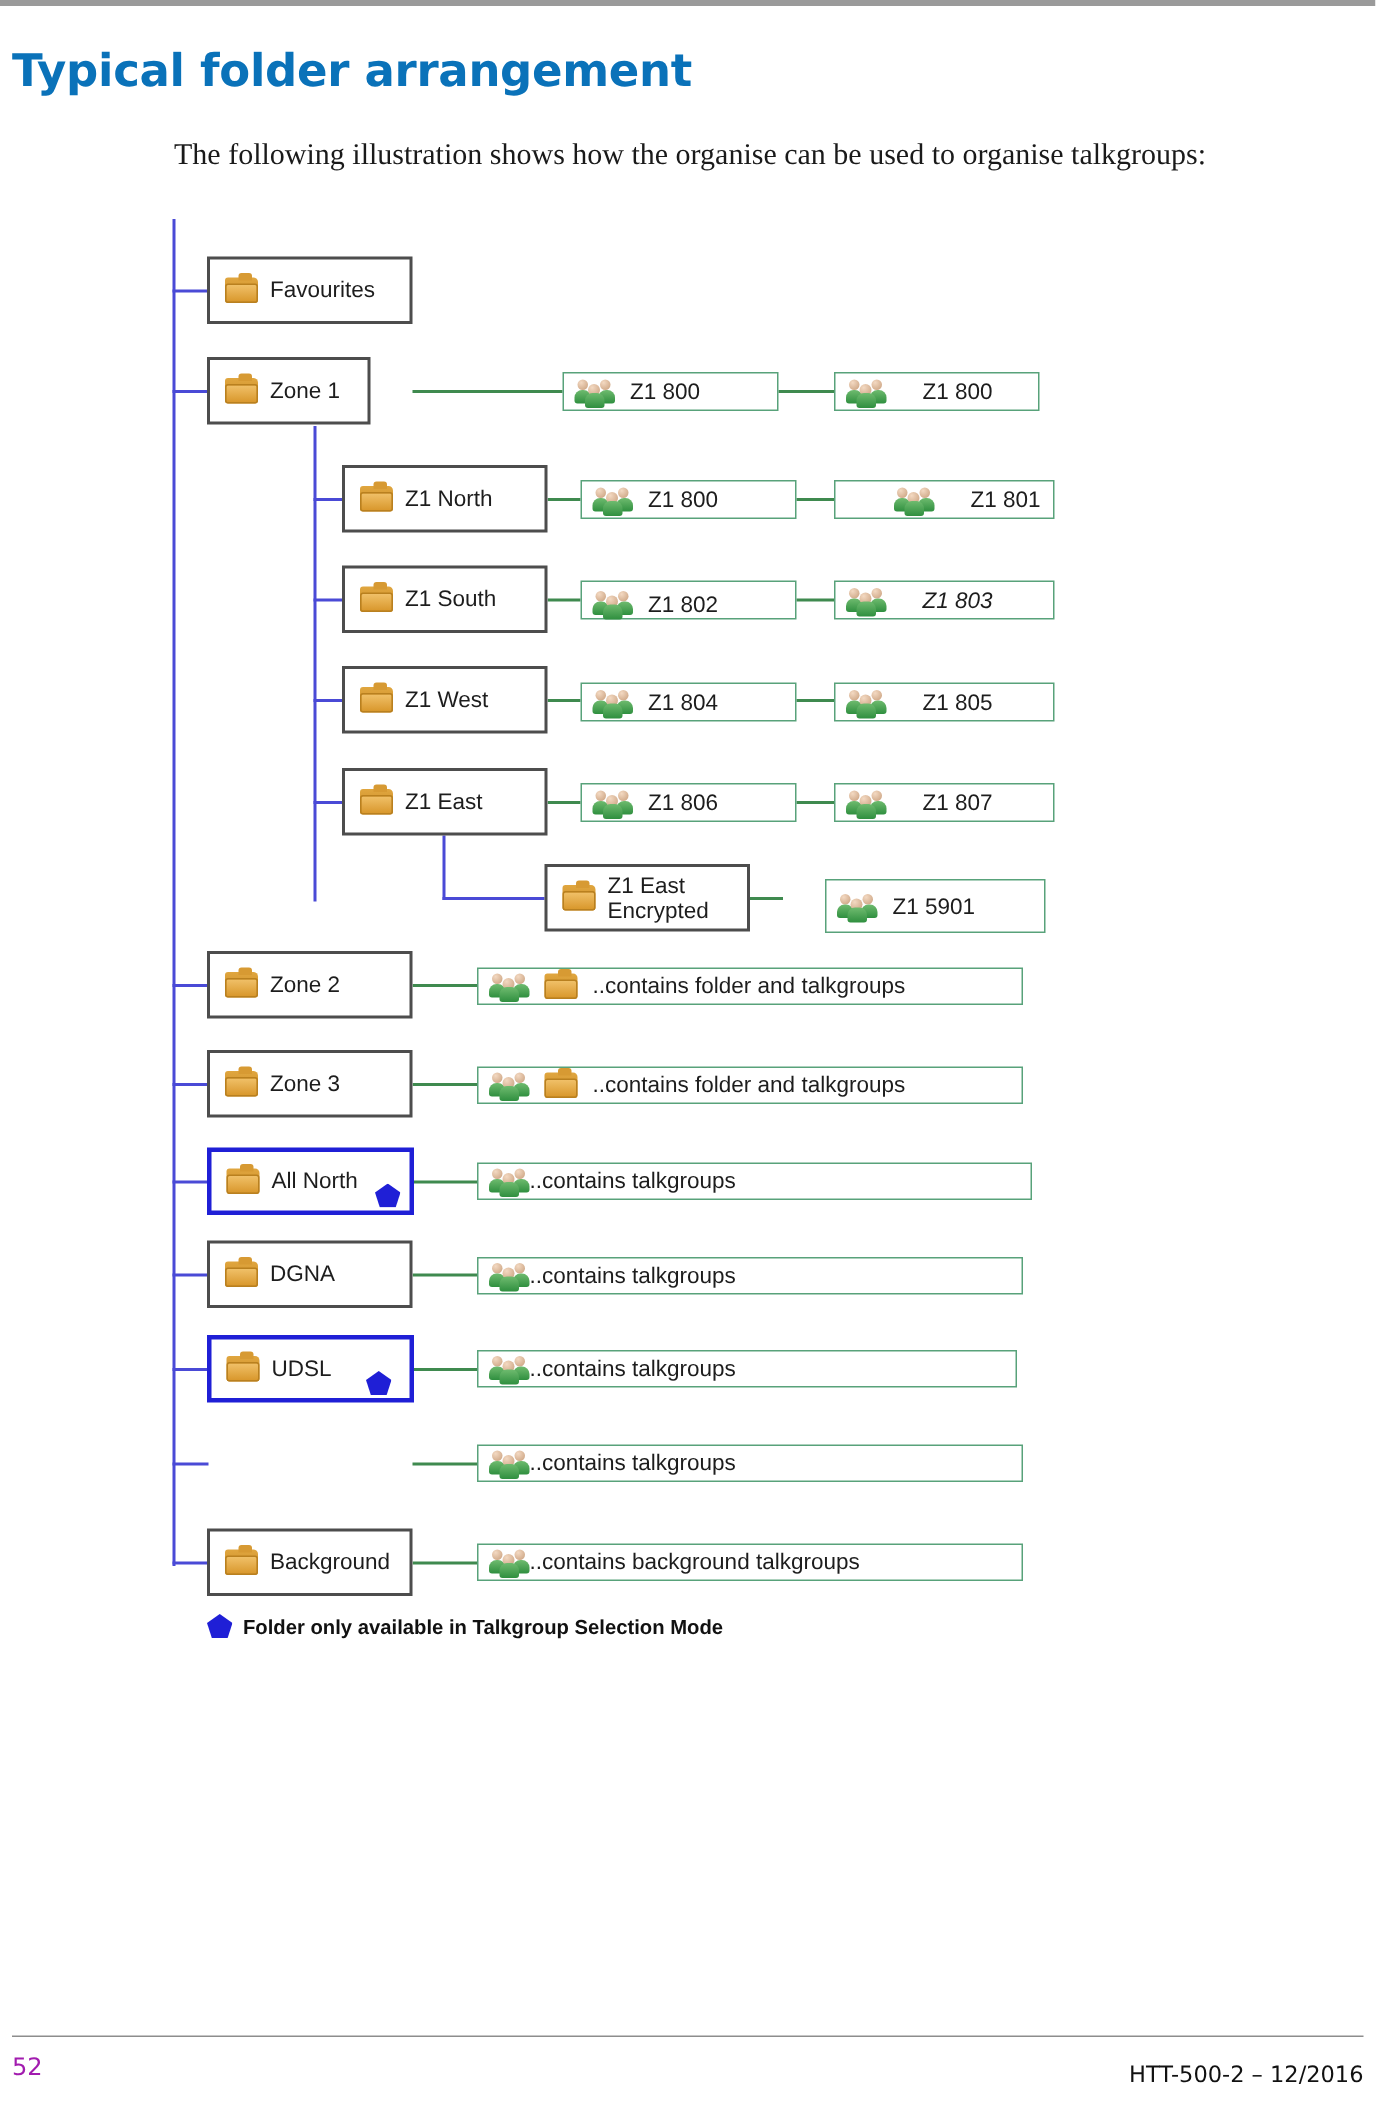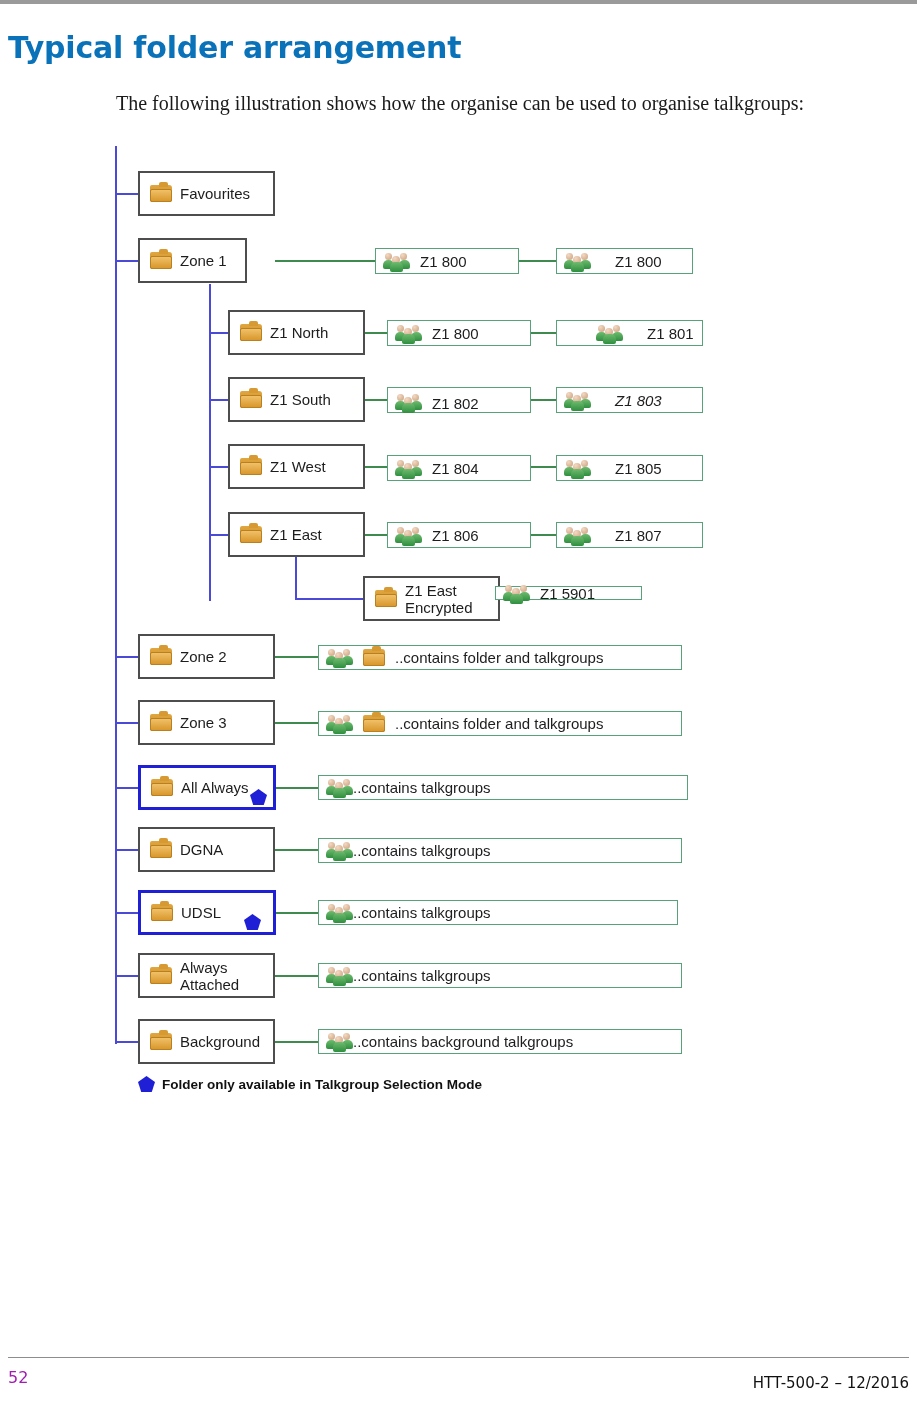--- a/index.html
+++ b/index.html
@@ -201,21 +201,21 @@
       </span>
     <span class="lbl">Zone 3</span>
   </div>
 
   <div class="node folder-node highlight" style="left:138px; top:765px; width:138px; height:45px;">
     <span class="ic folder-ic">
         <span class="back"></span>
         <span class="tab"></span>
         <span class="front"></span>
       </span>
-    <span class="lbl">All Always</span>
+    <span class="lbl">All North</span>
     <span class="pent" style="right:6px; bottom:2px;"></span>
   </div>
 
   <div class="node folder-node" style="left:138px; top:827px; width:137px; height:45px;">
     <span class="ic folder-ic">
         <span class="back"></span>
         <span class="tab"></span>
         <span class="front"></span>
       </span>
     <span class="lbl">DGNA</span>
@@ -224,29 +224,20 @@
   <div class="node folder-node highlight" style="left:138px; top:890px; width:138px; height:45px;">
     <span class="ic folder-ic">
         <span class="back"></span>
         <span class="tab"></span>
         <span class="front"></span>
       </span>
     <span class="lbl">UDSL</span>
     <span class="pent" style="right:12px; bottom:2px;"></span>
   </div>
 
-  <div class="node folder-node" style="left:138px; top:953px; width:137px; height:45px;">
-    <span class="ic folder-ic">
-        <span class="back"></span>
-        <span class="tab"></span>
-        <span class="front"></span>
-      </span>
-    <span class="lbl">Always
-Attached</span>
-  </div>
 
   <div class="node folder-node" style="left:138px; top:1019px; width:137px; height:45px;">
     <span class="ic folder-ic">
         <span class="back"></span>
         <span class="tab"></span>
         <span class="front"></span>
       </span>
     <span class="lbl">Background</span>
   </div>
 
@@ -404,21 +395,21 @@
         <i class="h h1"></i>
         <i class="h h2"></i>
         <i class="b b1"></i>
         <i class="b b2"></i>
         <i class="h h3"></i>
         <i class="b b3"></i>
       </span>
     <span class="lbl" style="margin-left:24px;">Z1 807</span>
   </div>
 
-  <div class="node tg-node" style="left:495px; top:586px; width:147px; height:14px;">
+  <div class="node tg-node" style="left:550px; top:586px; width:147px; height:36px;">
     <span class="ic people-ic">
         <i class="h h1"></i>
         <i class="h h2"></i>
         <i class="b b1"></i>
         <i class="b b2"></i>
         <i class="h h3"></i>
         <i class="b b3"></i>
       </span>
     <span class="lbl">Z1 5901</span>
   </div>

